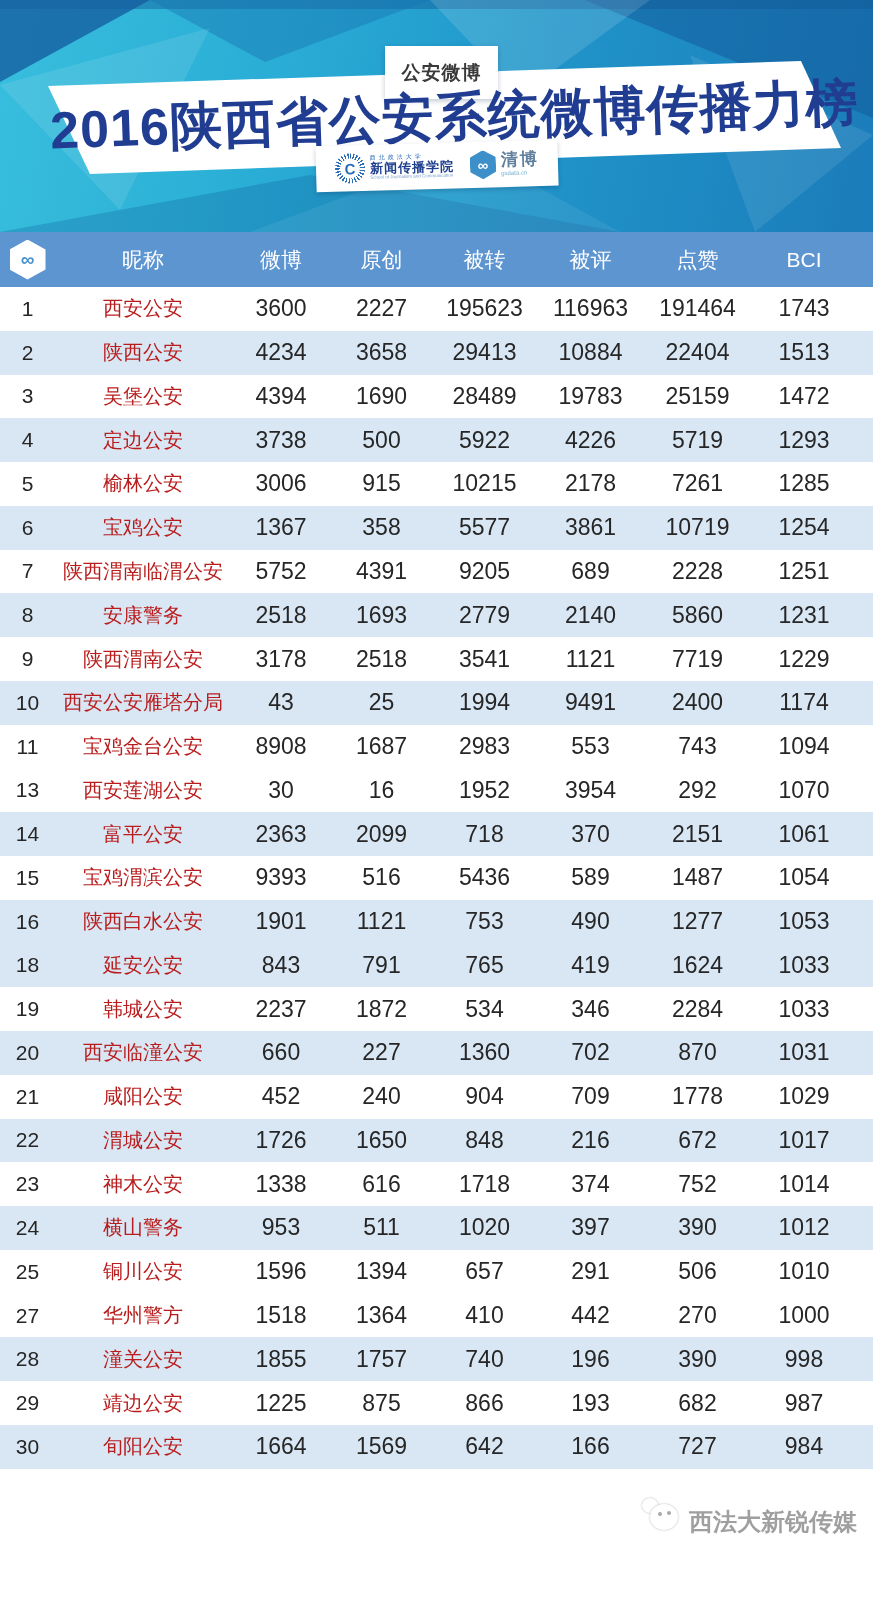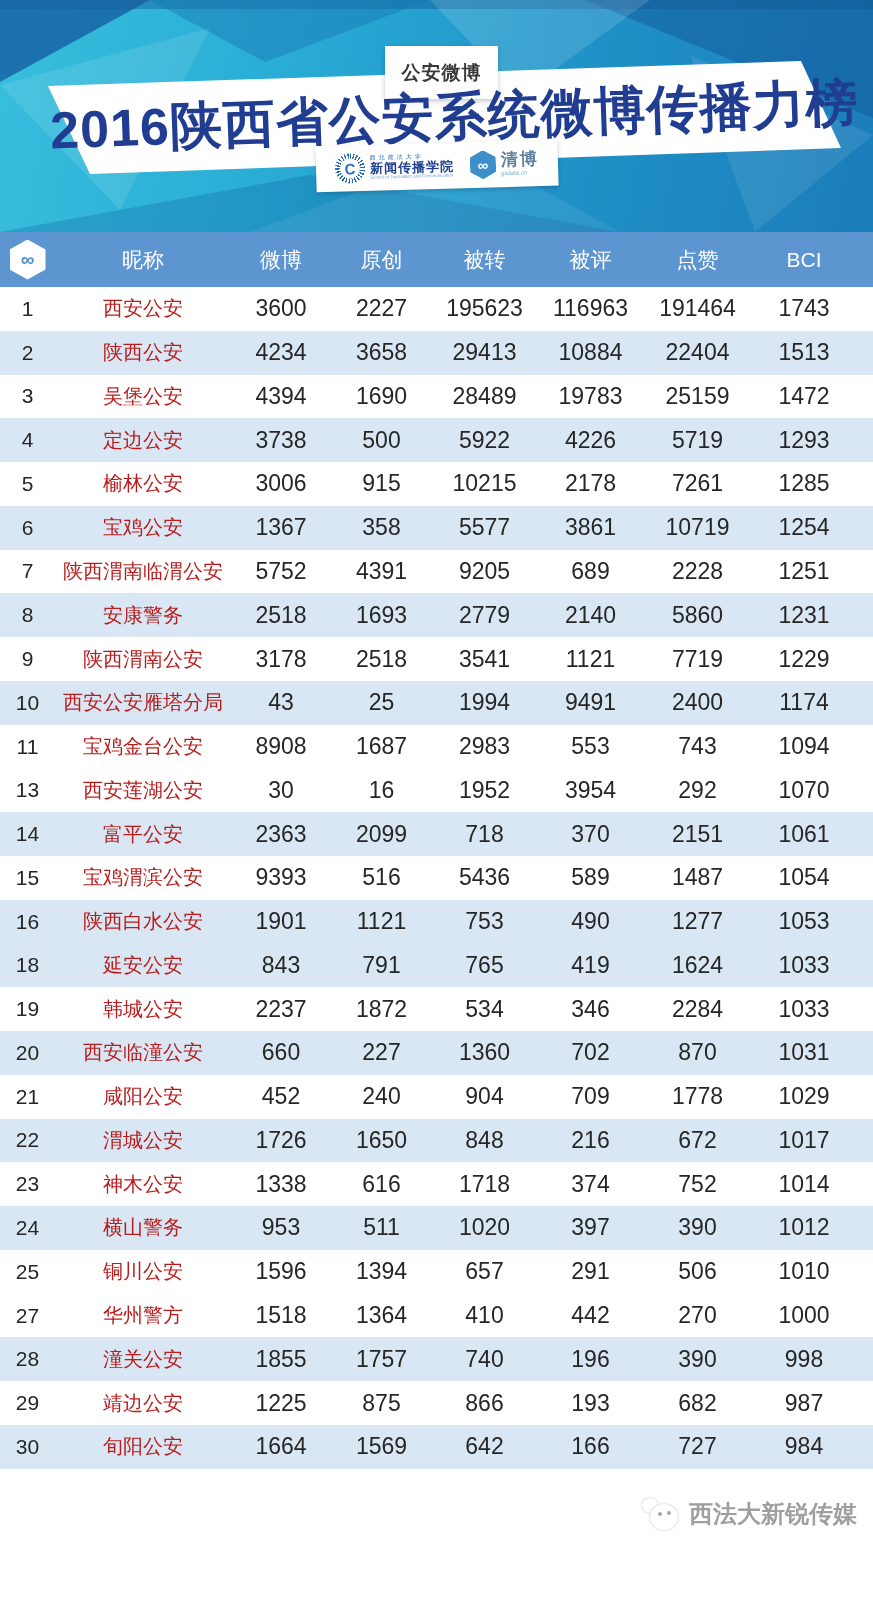--- a/index.html
+++ b/index.html
@@ -88,21 +88,21 @@
     display:grid;grid-template-rows:repeat(30,1fr);}
   .trow{background:#ffffff;}
   .trow.alt{background:var(--row_alt_bg,#d9e7f4);}
   .trow .cell{text-align:center;color:#262626;font-size:23px;}
   .trow .c0{font-size:21px;}
   .trow .c1{font-size:20px;color:#b91c1c;}
   .c7,.thead .c7{padding-right:16px;}
 
   
   .watermark{
-    position:absolute;left:642px;top:1498px;display:flex;align-items:flex-start;gap:5px;
+    position:absolute;left:642px;top:1498px;display:flex;align-items:flex-end;gap:5px;
     opacity:.85;z-index:6;
   }
   .wm-icon{position:relative;width:42px;height:40px;flex:0 0 auto;}
   .wm-bubble-big{
     position:absolute;left:8px;top:6px;width:28px;height:26px;border-radius:50%;
     background:#ffffff;box-shadow:0 0 2px rgba(120,120,120,.7);
   }
   .wm-bubble-small{
     position:absolute;left:0;top:0;width:16px;height:15px;border-radius:50%;
     background:#ffffff;box-shadow:0 0 2px rgba(120,120,120,.7);

